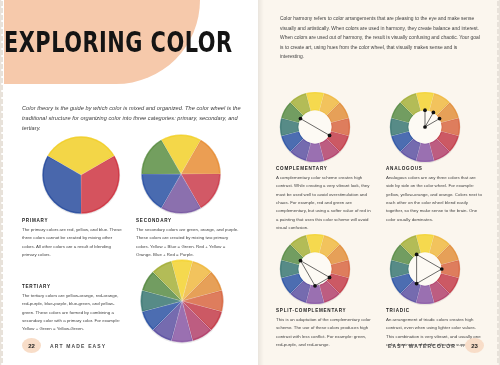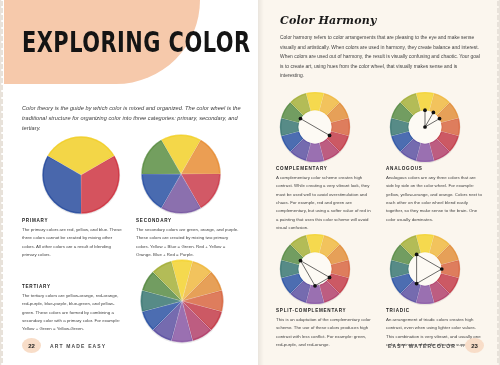--- a/index.html
+++ b/index.html
@@ -34,21 +34,21 @@
 
   
   .header-band {
     position:absolute; left:4px; top:0;
     width:196px; height:84px;
     background:#f6c9ab;
     border-radius:0 0 150px 0;
     z-index:2;
   }
   .title-wrap {
-    position:absolute; left:22px; top:26px; width:190px;
+    position:absolute; left:4px; top:26px; width:190px;
     z-index:4;
   }
   .page-title {
     font-family:"DejaVu Sans", sans-serif;
     font-weight:bold;
     font-size:22px;
     letter-spacing:0.5px;
     color:#141414;
     transform:scaleY(1.32) scaleX(0.95);
     transform-origin:left top;
@@ -244,21 +244,20 @@
     </div>
 
     <div class="deckle-fill"></div>
     <div class="deckle"></div>
   </div>
 
   <div class="page-right">
     <div class="gutter"></div>
 
     <div class="right-body">
-      <div class="harmony-title">Color Harmony</div>
       <div class="harmony-text">Color harmony refers to color arrangements that are pleasing to the eye and make sense visually and artistically. When colors are used in harmony, they create balance and interest. When colors are used out of harmony, the result is visually confusing and chaotic. Your goal is to create art, using hues from the color wheel, that visually makes sense and is interesting.</div>
     </div>
 
     <div class="wheel" style="left:18px; top:88px;">
       <svg width="78" height="78" viewBox="0 0 100 100" id="wheel-complementary">
           <circle cx="50" cy="50.8" r="45.6" fill="rgba(0,0,0,0.08)"></circle>
           <path d="M 38.353142970386564 6.533337816991924 A 45 45 0 0 1 61.64685702961343 6.533337816991924 L 55.43519994715294 29.715557647929565 A 21 21 0 0 0 44.56480005284706 29.715557647929565 Z" fill="#f4d434" stroke="rgba(255,255,255,0.45)" stroke-width="0.5"></path>
           <path d="M 39.9151602814249 7.9936194388203745 A 43.199999999999996 43.199999999999996 0 0 1 60.08483971857511 7.9936194388203745 L 55.252520686757876 28.121676791052277 A 22.5 22.5 0 0 0 44.74747931324214 28.121676791052273 Z" fill="rgba(255,255,255,0.13)"></path>
           <path d="M 61.64685702961343 6.533337816991924 A 45 45 0 0 1 81.81980515339464 18.180194846605364 L 64.8492424049175 35.1507575950825 A 21 21 0 0 0 55.43519994715294 29.715557647929565 Z" fill="#f0bb46" stroke="rgba(255,255,255,0.45)" stroke-width="0.5"></path>
           <path d="M 62.26946289120945 8.578987453694062 A 43.199999999999996 43.199999999999996 0 0 1 79.73691766997017 18.663827172269183 L 65.48797795310946 33.67907665222353 A 22.5 22.5 0 0 0 56.390345255838255 28.426555965465656 Z" fill="rgba(255,255,255,0.13)"></path>

